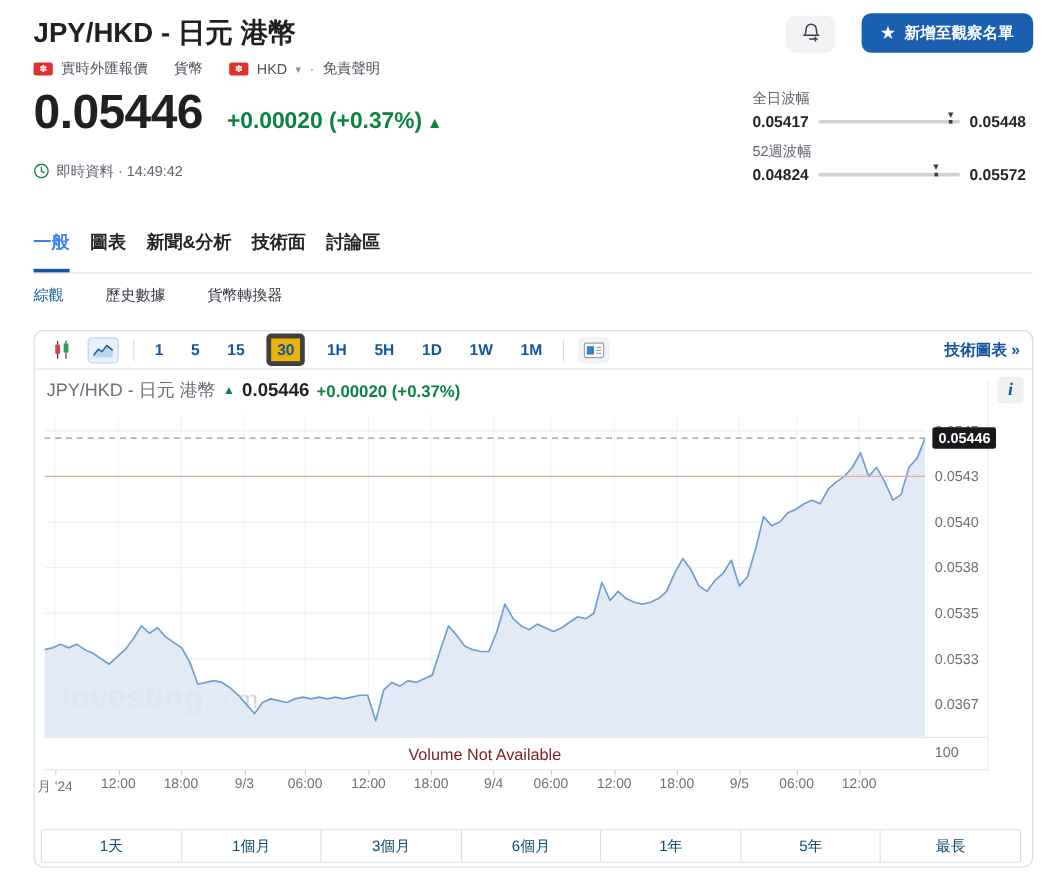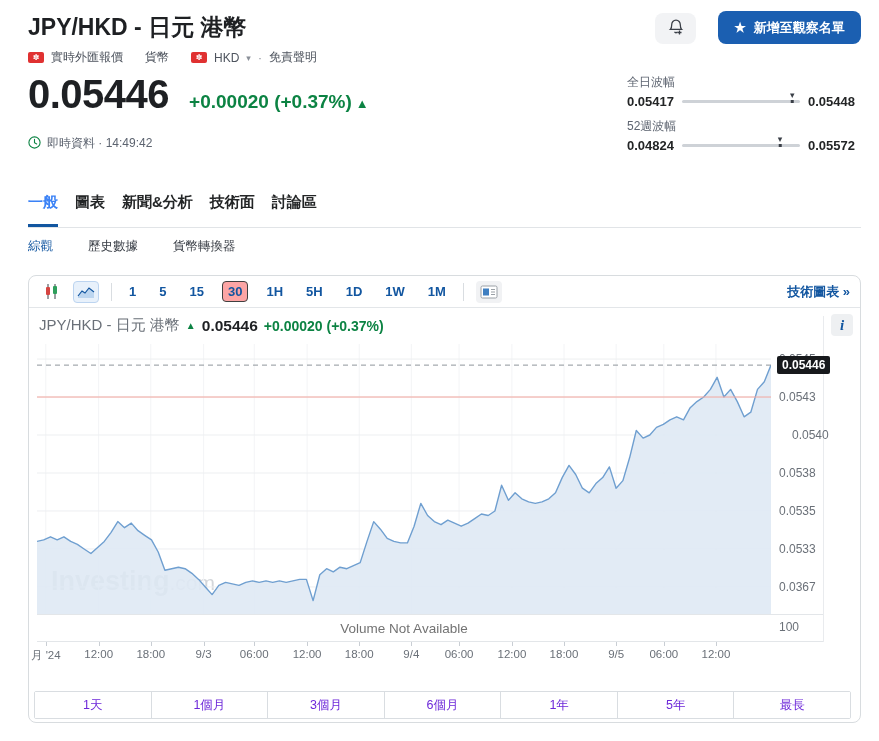--- a/index.html
+++ b/index.html
@@ -44,46 +44,46 @@
 
   
   .card { position:absolute; left:28px; top:275px; width:833px; height:448px; border:1px solid #d8dcdf; border-radius:8px; background:#fff; }
   .ctoolbar { position:absolute; left:0; top:0; width:100%; height:32px; border-bottom:1px solid #e3e6e9; display:flex; align-items:center; padding:0 10px; gap:8px; }
   .tool-ico { width:26px; height:22px; border-radius:4px; display:flex; align-items:center; justify-content:center; background:transparent; border:none; cursor:pointer; }
   .tool-ico.sel { background:#e8f1fb; border:1px solid #bcd4f0; }
   .tool-ico.boxed { background:#f1f2f4; }
   .vdiv { width:1px; height:18px; background:#d9dde1; margin:0 4px; }
   .intervals { display:flex; align-items:center; gap:13px; }
   .interval { font-size:13px; font-weight:bold; color:#1256a0; background:none; border:none; padding:2px 5px; cursor:pointer; font-family:"Liberation Sans",sans-serif; }
-  .interval.active { border:1px solid #404040; background:#fca5a5; border-radius:4px; }
+  .interval.active { border:4px solid #404040; background:#eab308; border-radius:4px; }
   .tech-link { margin-left:auto; font-size:13px; font-weight:bold; color:#1256a0; cursor:pointer; }
 
   .chead { position:absolute; left:10px; top:40px; display:flex; align-items:center; gap:6px; }
   .chead .nm { font-size:15px; color:#6a7078; }
   .chead .arr { font-size:10px; color:#0c8343; }
   .chead .pr { font-size:15.5px; font-weight:bold; color:#1e2023; }
   .chead .ch { font-size:14px; font-weight:bold; color:#0c8343; }
   .info-btn { position:absolute; left:802px; top:38px; width:22px; height:22px; background:#eef0f2; border:none; border-radius:4px; color:#1256a0; font-family:"Liberation Serif", serif; font-style:italic; font-weight:bold; font-size:15px; cursor:pointer; }
 
   .plot { position:absolute; left:8px; top:68px; width:734px; height:270px; }
   .watermark { position:absolute; left:14px; top:222px; pointer-events:none; }
   .watermark .wm-main { font-size:27px; font-weight:bold; color:#c3c7cc; }
   .watermark .wm-suf { font-size:21px; color:#d3d6da; }
   .axis-vline { position:absolute; left:794px; top:40px; width:1px; height:326px; background:#e9ebee; }
   .ylabel { position:absolute; left:750px; width:44px; font-size:12px; color:#6a7078; transform:translateY(-50%); }
   .price-tag { position:absolute; left:748px; transform:translateY(-50%); background:#17191c; color:#fff; font-size:12px; font-weight:bold; padding:2px 5px; border-radius:2px; }
   .vol-strip { position:absolute; left:8px; top:338px; width:786px; height:28px; border-top:1px solid #e3e6e9; border-bottom:1px solid #e3e6e9; }
-  .vol-note { position:absolute; left:0; top:6px; width:734px; text-align:center; font-size:13.5px; color:#737373; }
+  .vol-note { position:absolute; left:0; top:6px; width:734px; text-align:center; font-size:13.5px; color:#7f1d1d; }
   .vol-tick { position:absolute; left:742px; top:5px; font-size:12px; color:#6a7078; }
   .xlabels { position:absolute; left:8px; top:372px; width:734px; height:16px; }
   .xlabel { position:absolute; transform:translateX(-50%); font-size:11.5px; color:#6a7078; white-space:nowrap; }
   .xtick { position:absolute; top:-6px; width:1px; height:4px; background:#c9ced4; }
 
   .range-strip { position:absolute; left:5px; top:415px; width:817px; height:28px; border:1px solid #d9dde1; border-radius:2px; display:flex; }
-  .rbtn { flex:1; border:none; border-right:1px solid #d9dde1; background:#fff; font-size:12.5px; color:#6d28d9; cursor:pointer; font-family:"Liberation Sans",sans-serif; }
+  .rbtn { flex:1; border:none; border-right:1px solid #d9dde1; background:#fff; font-size:12.5px; color:#0c4a6e; cursor:pointer; font-family:"Liberation Sans",sans-serif; }
   .rbtn:last-child { border-right:none; }
   .rbtn.active { background:#e7f0fa; font-weight:bold; }
 </style>
 </head>
 <body>
 
 <div id="screen">
 
   <h1 class="page-title">JPY/HKD - 日元 港幣</h1>
 
@@ -240,21 +240,21 @@
           <path d="M0.0 197.4 L6.7 195.9 L13.5 192.8 L20.2 195.9 L26.9 192.8 L33.7 197.4 L40.4 200.4 L47.1 205.0 L53.9 209.5 L60.6 203.4 L67.3 197.4 L74.1 188.3 L80.8 177.6 L87.5 183.7 L94.3 179.1 L101.0 186.7 L107.7 191.3 L114.5 195.9 L121.2 208.0 L127.9 226.2 L134.7 224.7 L141.4 223.2 L148.1 224.7 L154.9 229.3 L161.6 235.4 L168.3 243.0 L175.1 250.6 L181.8 241.4 L188.6 238.4 L195.3 239.9 L202.0 241.4 L208.8 238.4 L215.5 236.9 L222.2 238.4 L229.0 236.9 L235.7 238.4 L242.4 236.9 L249.2 238.4 L255.9 236.9 L262.6 235.4 L269.4 235.4 L276.1 256.6 L282.8 230.8 L289.6 224.7 L296.3 227.8 L303.0 223.2 L309.8 224.7 L316.5 221.7 L323.2 218.6 L330.0 197.4 L336.7 177.6 L343.4 185.2 L350.2 194.3 L356.9 197.4 L363.6 198.9 L370.4 198.9 L377.1 182.2 L383.8 159.4 L390.6 171.5 L397.3 177.6 L404.0 180.7 L410.8 176.1 L417.5 179.1 L424.2 182.2 L431.0 179.1 L437.7 174.6 L444.4 170.0 L451.2 171.5 L457.9 167.0 L464.6 141.2 L471.4 156.3 L478.1 148.8 L484.8 154.8 L491.6 157.9 L498.3 159.4 L505.0 157.9 L511.8 154.8 L518.5 148.8 L525.2 133.6 L532.0 121.4 L538.7 130.5 L545.4 144.2 L552.2 148.8 L558.9 139.6 L565.7 133.6 L572.4 122.9 L579.1 144.2 L585.9 136.6 L592.6 113.8 L599.3 86.5 L606.1 94.1 L612.8 91.0 L619.5 83.4 L626.3 80.4 L633.0 75.8 L639.7 72.8 L646.5 75.8 L653.2 63.7 L659.9 57.6 L666.7 53.0 L673.4 45.4 L680.1 33.3 L686.9 53.0 L693.6 45.4 L700.3 57.6 L707.1 72.8 L713.8 68.2 L720.5 45.4 L727.3 37.8 L734.0 21.1 L734 270 L0 270 Z" fill="#dfe9f4" opacity="0.9"></path>
           <path d="M0.0 197.4 L6.7 195.9 L13.5 192.8 L20.2 195.9 L26.9 192.8 L33.7 197.4 L40.4 200.4 L47.1 205.0 L53.9 209.5 L60.6 203.4 L67.3 197.4 L74.1 188.3 L80.8 177.6 L87.5 183.7 L94.3 179.1 L101.0 186.7 L107.7 191.3 L114.5 195.9 L121.2 208.0 L127.9 226.2 L134.7 224.7 L141.4 223.2 L148.1 224.7 L154.9 229.3 L161.6 235.4 L168.3 243.0 L175.1 250.6 L181.8 241.4 L188.6 238.4 L195.3 239.9 L202.0 241.4 L208.8 238.4 L215.5 236.9 L222.2 238.4 L229.0 236.9 L235.7 238.4 L242.4 236.9 L249.2 238.4 L255.9 236.9 L262.6 235.4 L269.4 235.4 L276.1 256.6 L282.8 230.8 L289.6 224.7 L296.3 227.8 L303.0 223.2 L309.8 224.7 L316.5 221.7 L323.2 218.6 L330.0 197.4 L336.7 177.6 L343.4 185.2 L350.2 194.3 L356.9 197.4 L363.6 198.9 L370.4 198.9 L377.1 182.2 L383.8 159.4 L390.6 171.5 L397.3 177.6 L404.0 180.7 L410.8 176.1 L417.5 179.1 L424.2 182.2 L431.0 179.1 L437.7 174.6 L444.4 170.0 L451.2 171.5 L457.9 167.0 L464.6 141.2 L471.4 156.3 L478.1 148.8 L484.8 154.8 L491.6 157.9 L498.3 159.4 L505.0 157.9 L511.8 154.8 L518.5 148.8 L525.2 133.6 L532.0 121.4 L538.7 130.5 L545.4 144.2 L552.2 148.8 L558.9 139.6 L565.7 133.6 L572.4 122.9 L579.1 144.2 L585.9 136.6 L592.6 113.8 L599.3 86.5 L606.1 94.1 L612.8 91.0 L619.5 83.4 L626.3 80.4 L633.0 75.8 L639.7 72.8 L646.5 75.8 L653.2 63.7 L659.9 57.6 L666.7 53.0 L673.4 45.4 L680.1 33.3 L686.9 53.0 L693.6 45.4 L700.3 57.6 L707.1 72.8 L713.8 68.2 L720.5 45.4 L727.3 37.8 L734.0 21.1" fill="none" stroke="#6f9fd0" stroke-width="1.4" stroke-linejoin="round"></path>
           <line x1="0" y1="53.02757456387199" x2="734" y2="53.02757456387199" stroke="#f4a69e" stroke-width="1"></line>
           <line x1="0" y1="21.119864940911675" x2="742" y2="21.119864940911675" stroke="#8f959c" stroke-width="1" stroke-dasharray="5,4"></line>
         </svg>
       </div>
     <div class="axis-vline"></div>
     <div id="ylabels">
         <span class="ylabel" style="top: 83.0422px;">0.0545</span>
         <span class="ylabel" style="top: 121.028px;">0.0543</span>
-        <span class="ylabel" style="top: 159.013px; margin-left: 13px;">0.0540</span>
+        <span class="ylabel" style="top: 159.013px;">0.0540</span>
         <span class="ylabel" style="top: 196.998px;">0.0538</span>
         <span class="ylabel" style="top: 234.984px;">0.0535</span>
         <span class="ylabel" style="top: 272.969px;">0.0533</span>
         <span class="ylabel" style="top: 310.954px;">0.0367</span>
       </div>
     <div class="price-tag" id="price-tag" style="top: 89.1199px;">0.05446</div>
 
     <div class="vol-strip">
       <div class="vol-note">Volume Not Available</div>
       <div class="vol-tick">100</div>

